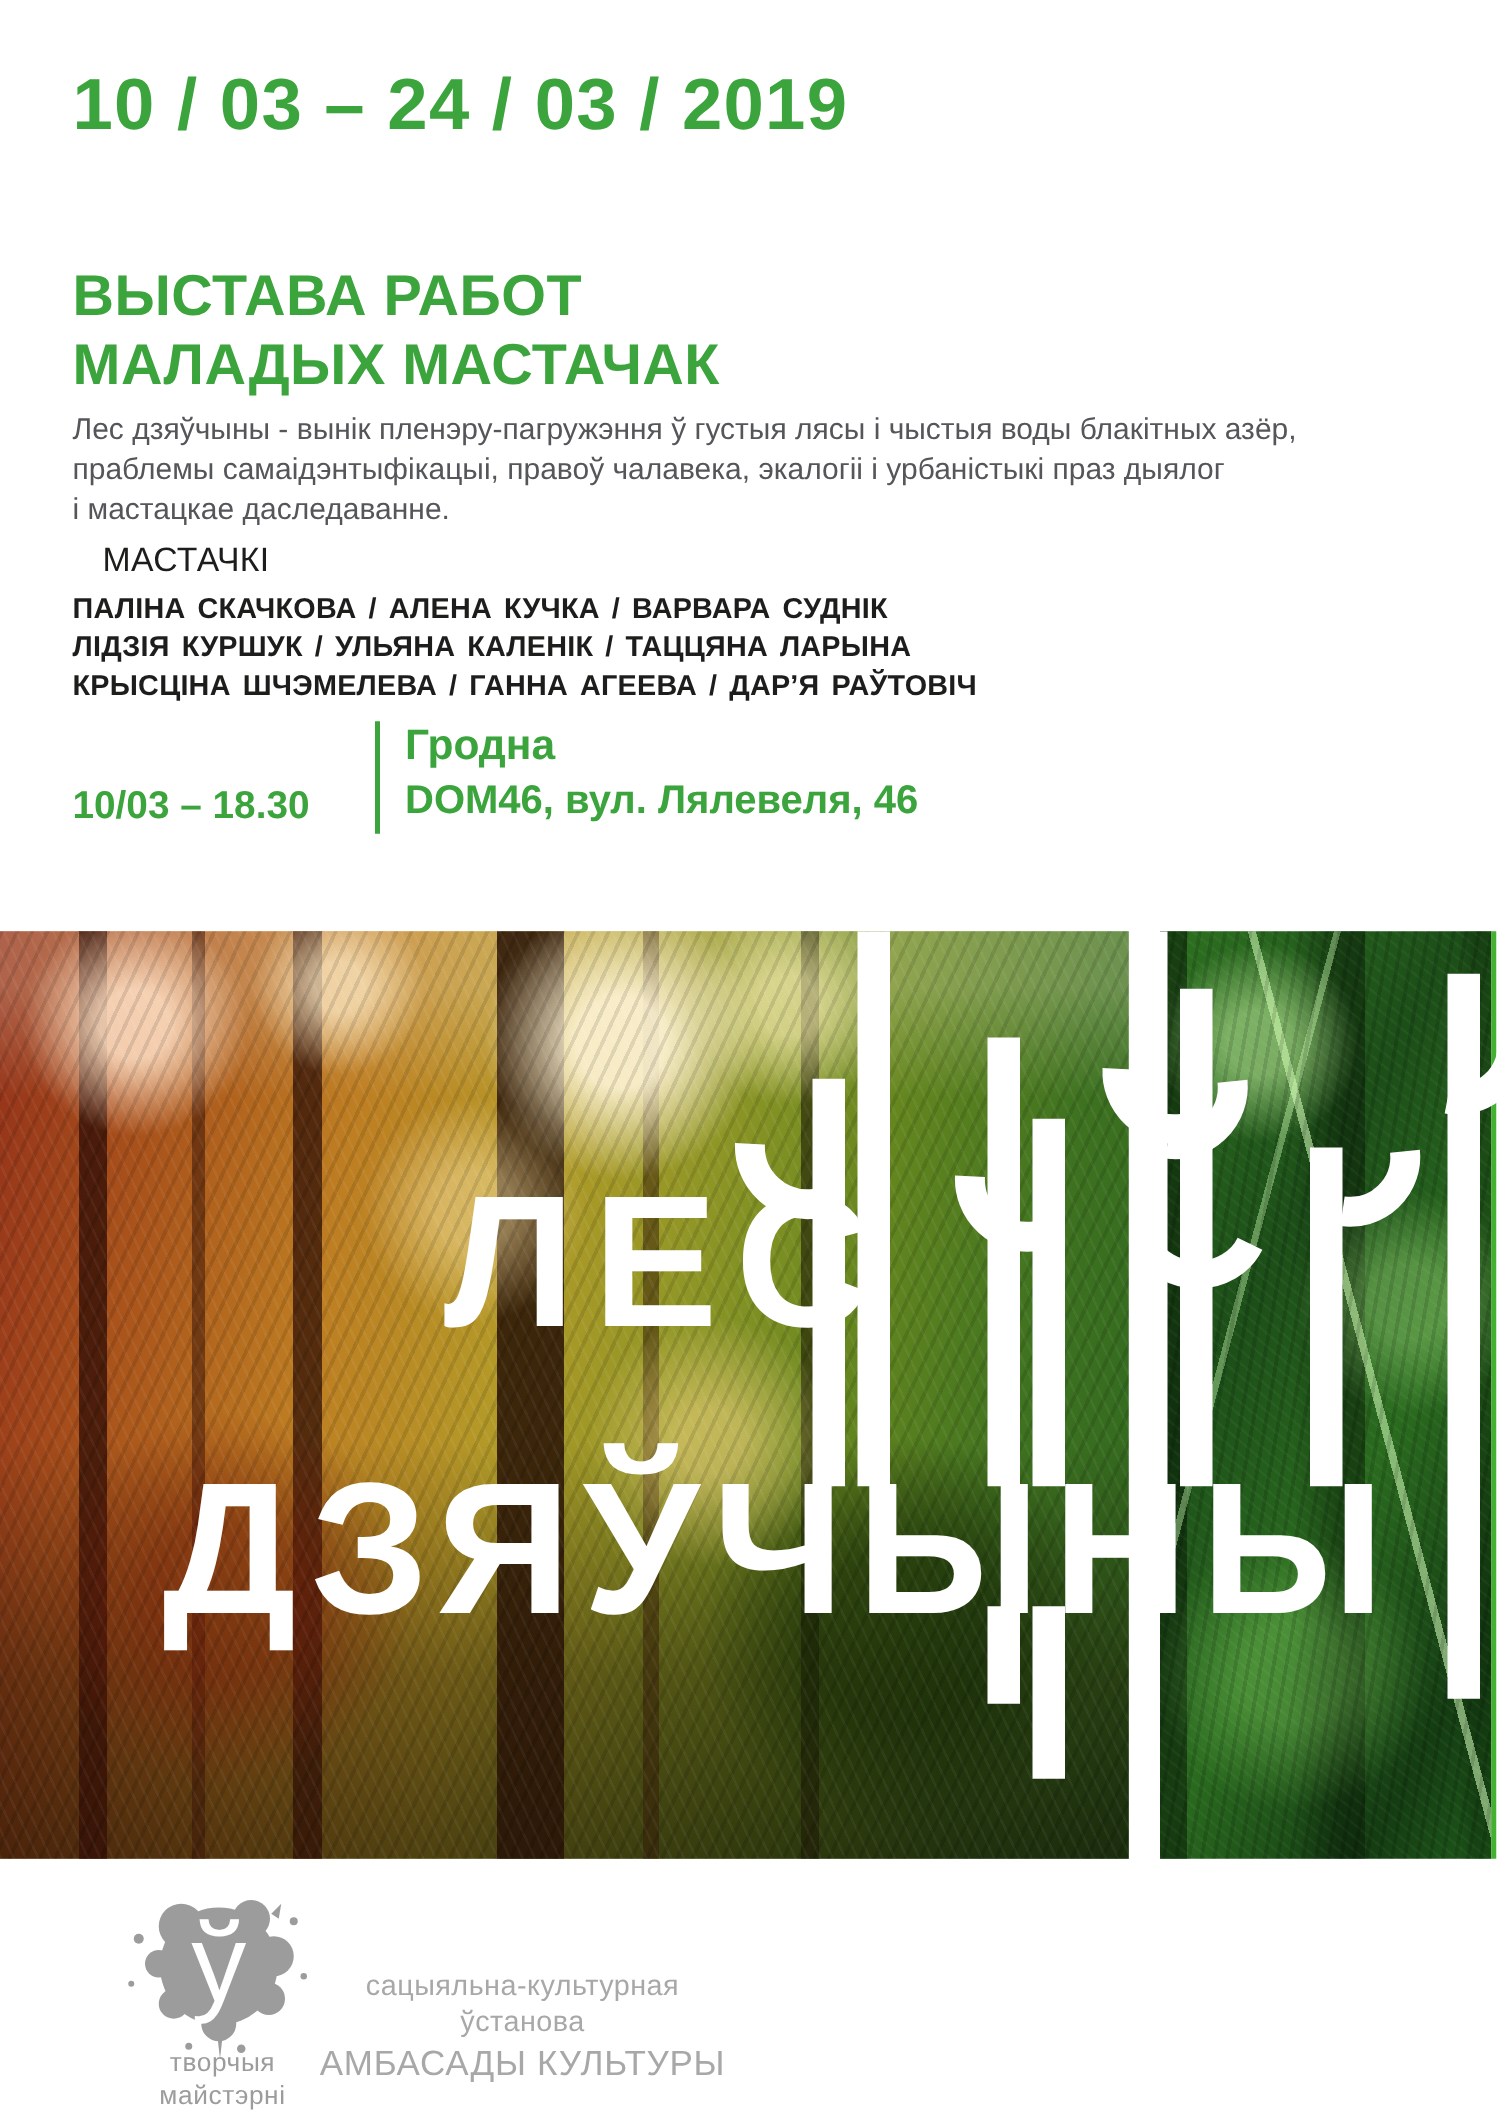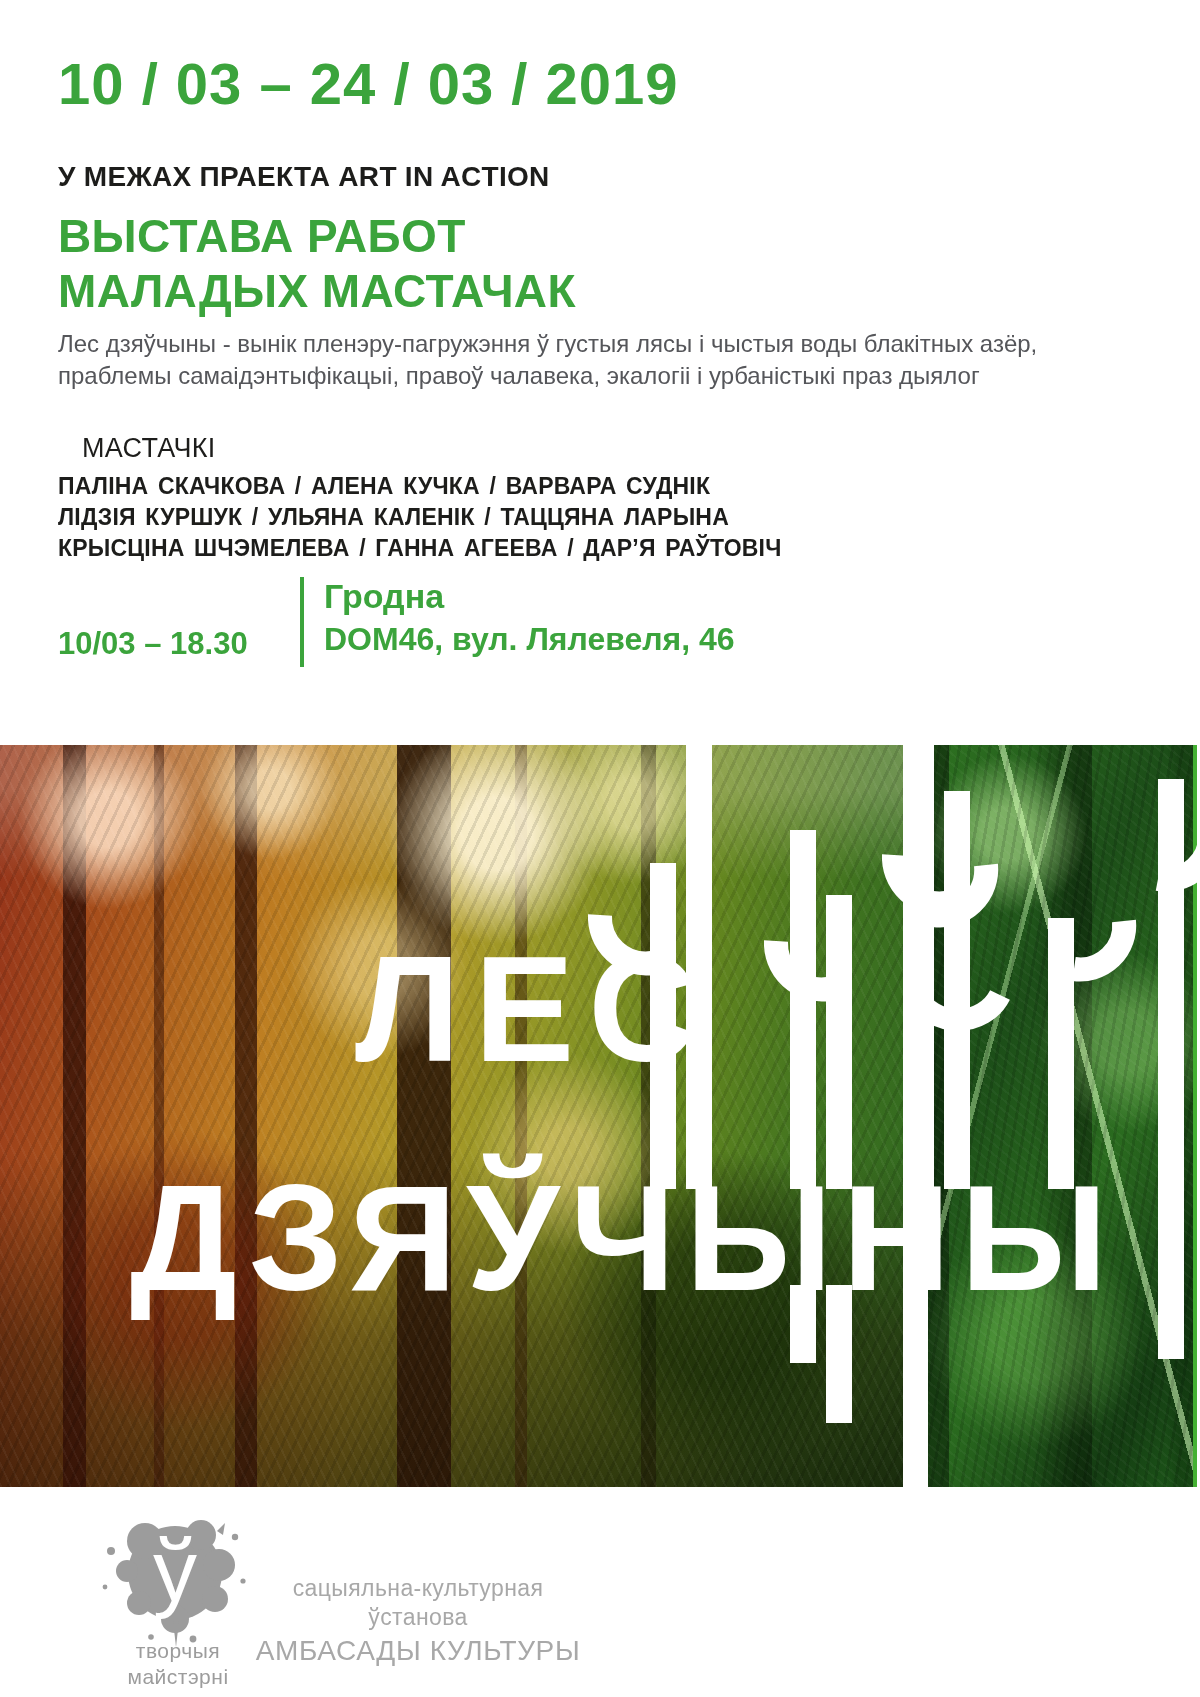--- a/index.html
+++ b/index.html
@@ -113,32 +113,30 @@
   .org-block .org-line{ font-size:23px; line-height:29px; letter-spacing:.4px; }
   .org-block .org-caps{ font-size:28px; line-height:34px; letter-spacing:.6px; margin-top:2px; }
 </style>
 </head>
 <body>
 
 <div class="poster">
 
   <div class="abs date-range">10 / 03 – 24 / 03 / 2019</div>
 
-  <div class="abs project-line">
-    <span>У МЕЖАХ ПРАЕКТА </span><span class="bold">ART IN ACTION</span>
-  </div>
 
   <div class="abs exhibition-title">
     <div>ВЫСТАВА РАБОТ</div>
     <div>МАЛАДЫХ МАСТАЧАК</div>
   </div>
 
   <div class="abs description">
     <div>Лес дзяўчыны - вынік пленэру-пагружэння ў густыя лясы і чыстыя воды блакітных азёр,</div>
     <div>праблемы самаідэнтыфікацыі, правоў чалавека, экалогіі і урбаністыкі праз дыялог</div>
+    <div>і мастацкае даследаванне.</div>
   </div>
 
   <div class="abs artists-heading">МАСТАЧКІ</div>
 
   <div class="abs artists-list">
     <div>ПАЛІНА СКАЧКОВА  /  АЛЕНА КУЧКА  /  ВАРВАРА СУДНІК</div>
     <div>ЛІДЗІЯ КУРШУК  /  УЛЬЯНА КАЛЕНІК  /  ТАЦЦЯНА ЛАРЫНА</div>
     <div>КРЫСЦІНА ШЧЭМЕЛЕВА  /  ГАННА АГЕЕВА  /  ДАР’Я РАЎТОВІЧ</div>
   </div>
 

